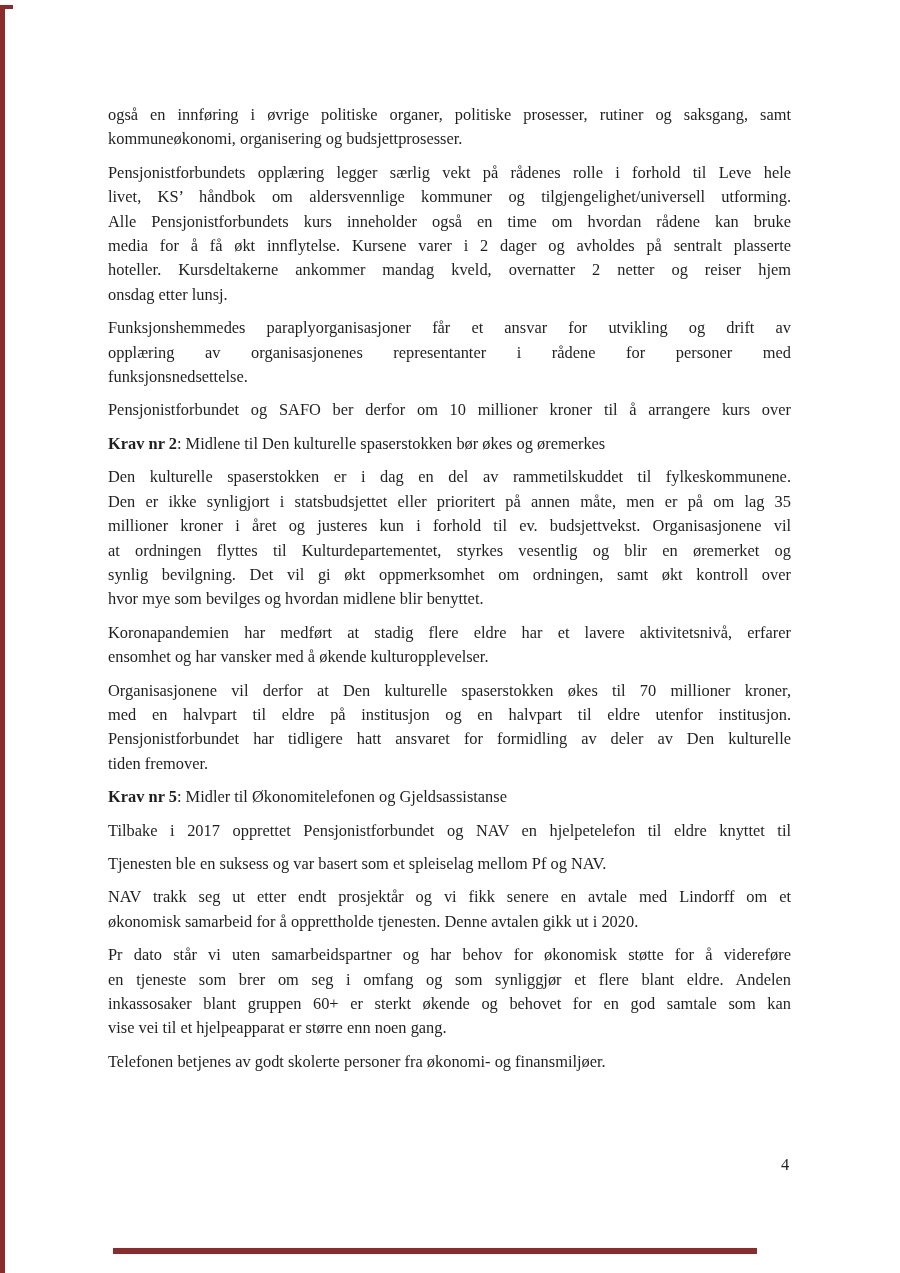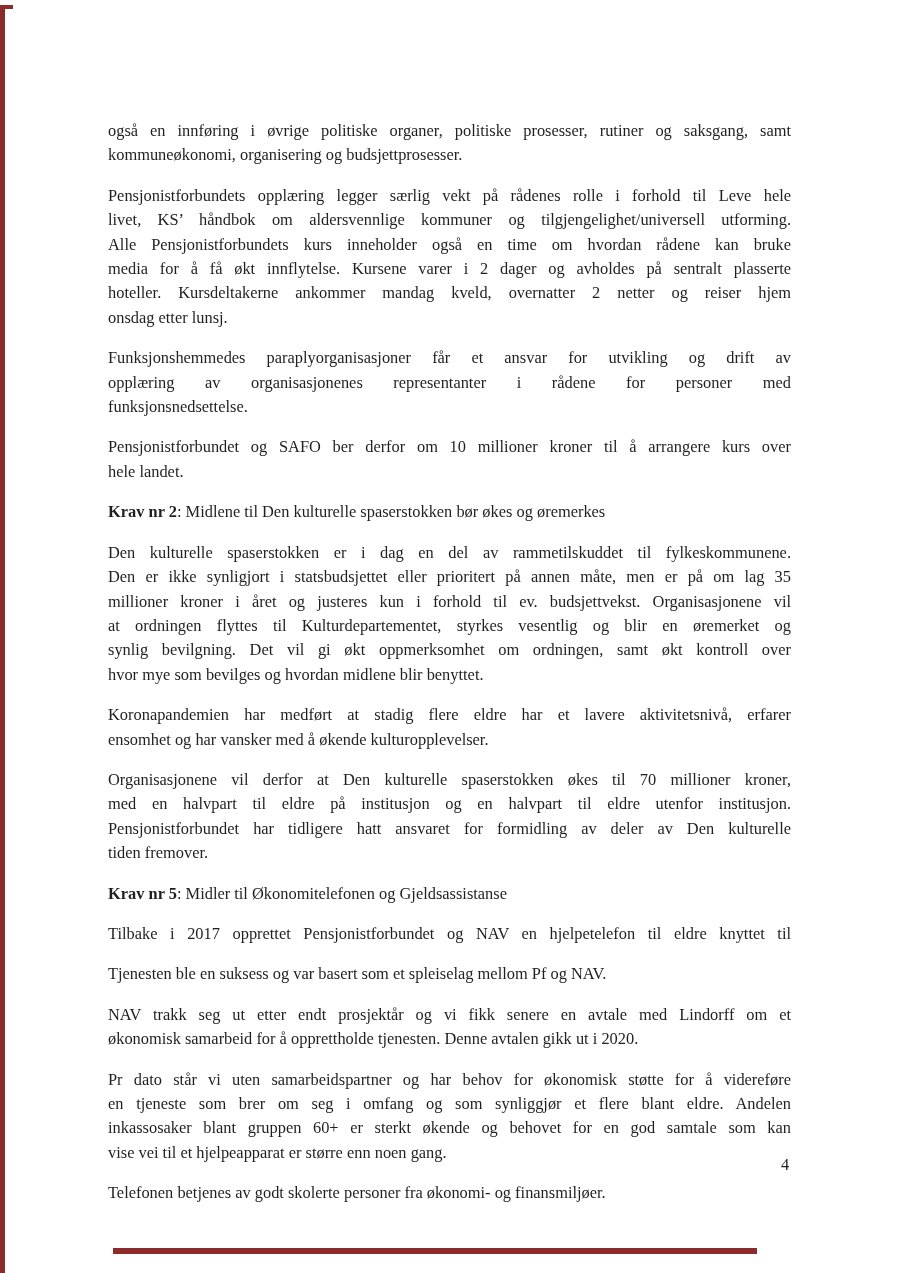--- a/index.html
+++ b/index.html
@@ -12,21 +12,21 @@
     font-family: "Liberation Serif", "DejaVu Serif", serif;
     color: #1f1f1f;
   }
   .page { position: absolute; inset: 0; background: #ffffff; }
   .content {
     position: absolute;
     left: 108px;
     top: 103px;
     width: 683px;
   }
-  .block { margin: 16px 0 9px 0; }
+  .block { margin: 0 0 9px 0; }
   .line {
     font-size: 16.4px;
     line-height: 24.4px;
     white-space: normal;
   }
   .line.just {
     text-align: justify;
     text-align-last: justify;
   }
   .line.last { text-align: left; }
@@ -75,21 +75,20 @@
         <div class="line just">hoteller. Kursdeltakerne ankommer mandag kveld, overnatter 2 netter og reiser hjem</div>
         <div class="line last">onsdag etter lunsj.</div>
       </div>
       <div class="block">
         <div class="line just">Funksjonshemmedes paraplyorganisasjoner får et ansvar for utvikling og drift av</div>
         <div class="line just">opplæring av organisasjonenes representanter i rådene for personer med</div>
         <div class="line last">funksjonsnedsettelse.</div>
       </div>
       <div class="block">
         <div class="line just">Pensjonistforbundet og SAFO ber derfor om 10 millioner kroner til å arrangere kurs over</div>
-        <div class="line last">hele landet.</div>
       </div>
       <div class="block">
         <div class="line last"><span class="heading-bold">Krav nr 2</span><span>: Midlene til Den kulturelle spaserstokken bør økes og øremerkes</span></div>
       </div>
       <div class="block">
         <div class="line just">Den kulturelle spaserstokken er i dag en del av rammetilskuddet til fylkeskommunene.</div>
         <div class="line just">Den er ikke synligjort i statsbudsjettet eller prioritert på annen måte, men er på om lag 35</div>
         <div class="line just">millioner kroner i året og justeres kun i forhold til ev. budsjettvekst. Organisasjonene vil</div>
         <div class="line just">at ordningen flyttes til Kulturdepartementet, styrkes vesentlig og blir en øremerket og</div>
         <div class="line just">synlig bevilgning. Det vil gi økt oppmerksomhet om ordningen, samt økt kontroll over</div>

